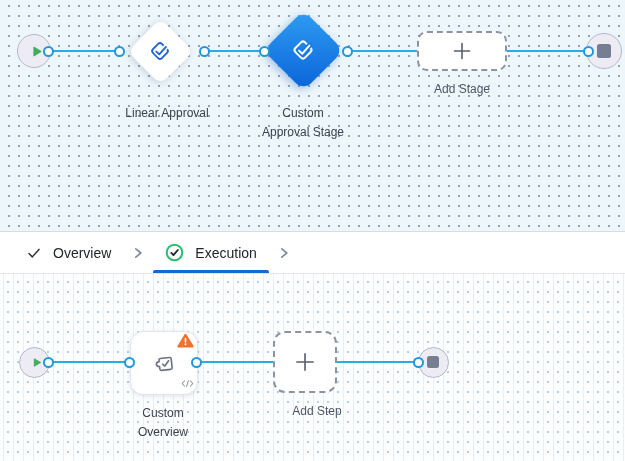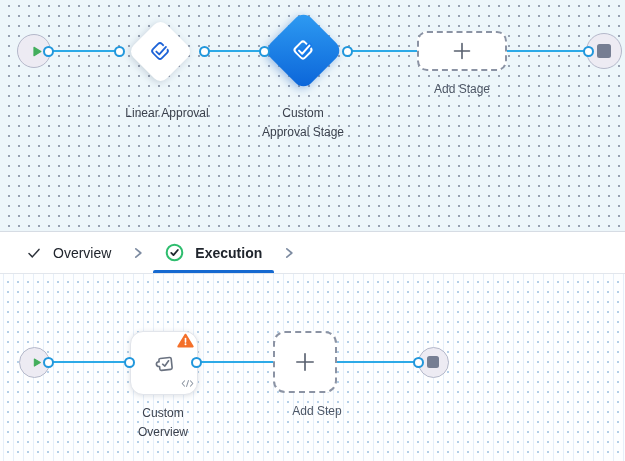--- a/index.html
+++ b/index.html
@@ -25,21 +25,21 @@
     background-size:10px 10px,10px 10px;
     background-position:3px 3px,3px 0;
   }
   .tab-bar{
     height:43px;box-sizing:border-box;background:#ffffff;
     border-top:1px solid #d6dce4;border-bottom:1px solid #e2e6ec;
     display:flex;align-items:stretch;padding-left:14px;
   }
   .tab{display:flex;align-items:center;gap:11px;padding:0 12px;
     font-size:14px;font-weight:500;color:#20252d;position:relative;cursor:pointer;}
-  .tab.active{font-weight:700;}
+  .tab.active{font-weight:400;}
   .tab.active::after{content:"";position:absolute;left:0;right:0;bottom:0;height:3px;
     background:#1569d0;border-radius:2px 2px 0 0;}
   .tab-sep{display:flex;align-items:center;margin:0 8px;}
 
   .edge{position:absolute;height:2px;background:#2ca9e7;}
   .port{position:absolute;width:7px;height:7px;border-radius:50%;
     background:#fff;border:2px solid #2197dc;box-sizing:content-box;}
   .terminal{position:absolute;border-radius:50%;background:#edebf3;
     border:1px solid #b4b8ca;display:flex;align-items:center;justify-content:center;
     box-sizing:border-box;}

